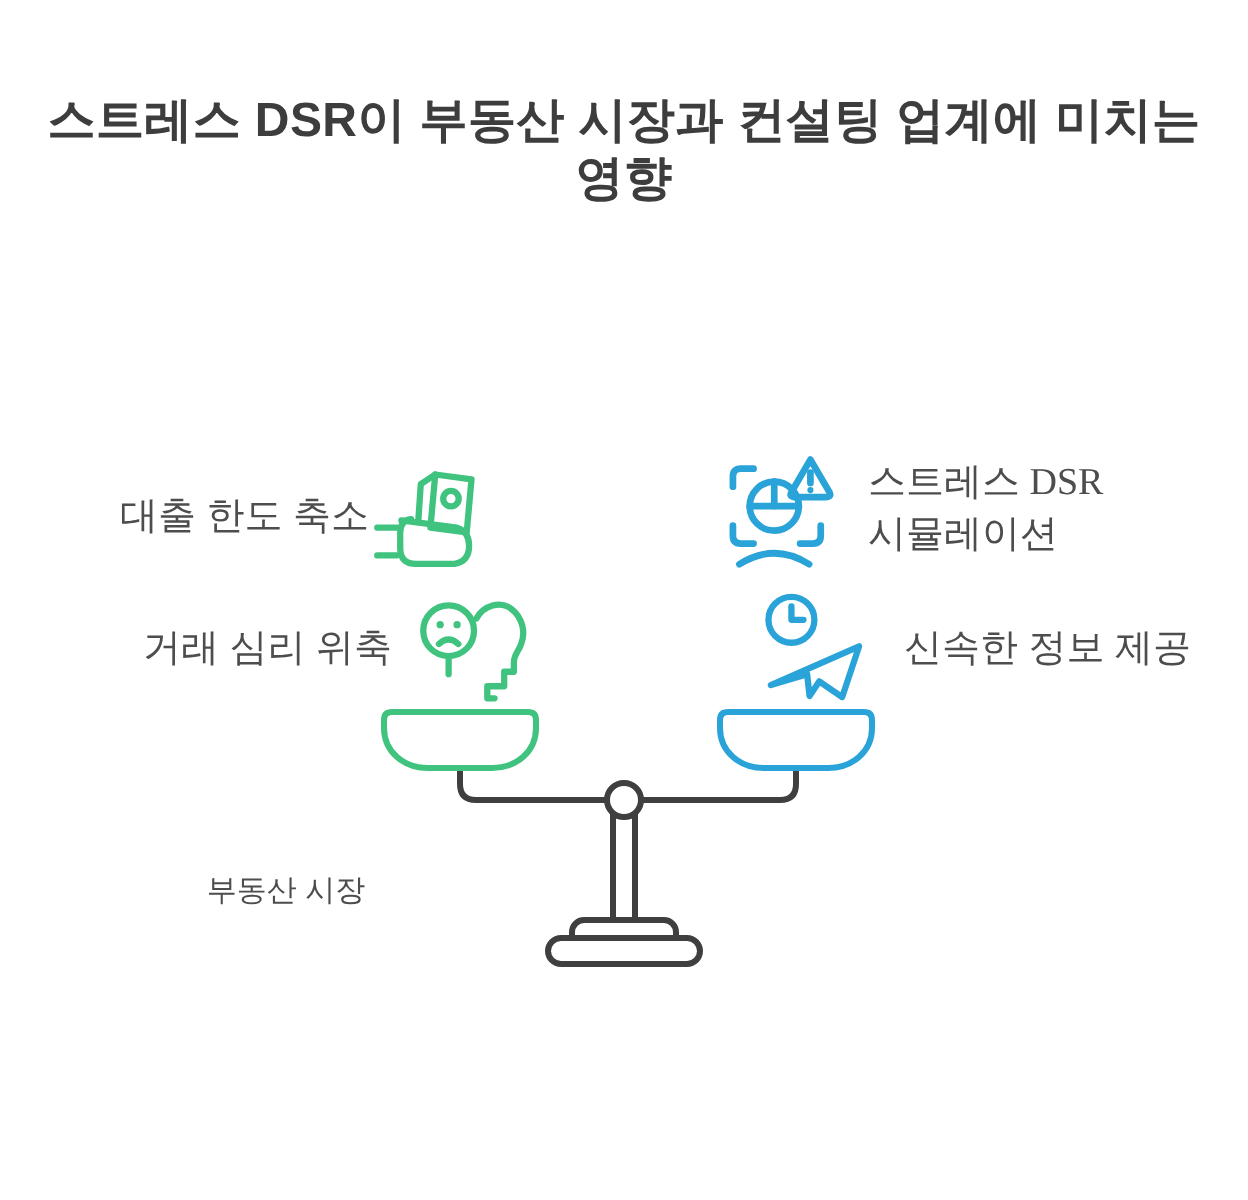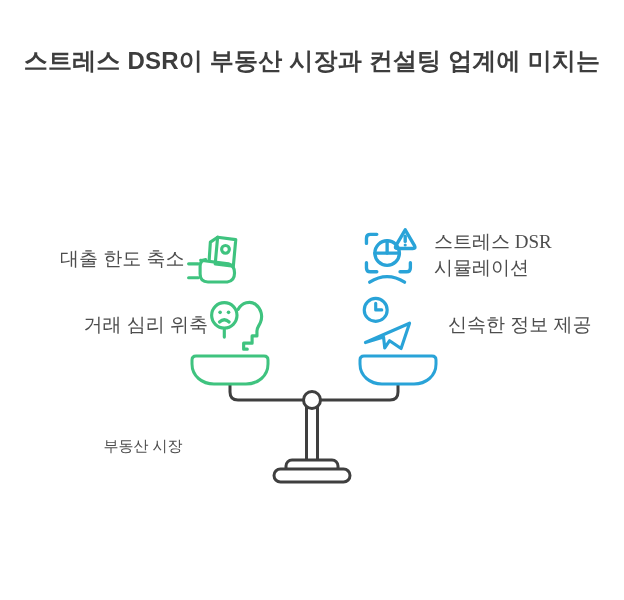--- a/index.html
+++ b/index.html
@@ -21,23 +21,23 @@
     text-align:center;font-weight:bold;font-size:24px;line-height:29px;
     color:var(--title_text);letter-spacing:0.2px;
   }
   .item{
     position:absolute;display:flex;align-items:center;
     color:var(--item_text);font-size:19px;line-height:26px;
   }
   .item .txt{white-space:nowrap;}
   .item .txt.wrap{white-space:normal;}
   .item-l1{top:230px;left:60px;width:206px;justify-content:flex-start;}
-  .item-l2{top:296px;left:60px;width:206px;justify-content:flex-end;}
+  .item-l2{top:296px;left:60px;width:206px;justify-content:flex-end;gap:12px;}
   .item-r1{top:224px;left:360px;width:214px;gap:12px;font-family:Liberation Serif, serif;}
-  .item-r2{top:296px;left:360px;width:218px;gap:30px;}
+  .item-r2{top:296px;left:380px;width:218px;gap:14px;}
   .item-r1 .txt{width:138px;}
   .icon{flex:0 0 auto;display:block;}
   .icon.green svg{stroke:var(--green);}
   .icon.blue svg{stroke:var(--blue);}
   .icon svg{fill:none;stroke-width:2.6;stroke-linecap:round;stroke-linejoin:round;display:block;}
   .icon svg .fill{fill:currentColor;stroke:none;}
   .icon.green svg .fill{fill:var(--green);}
   .icon.blue svg .fill{fill:var(--blue);}
   .scale-svg{position:absolute;left:140px;top:348px;}
   .side-label{
@@ -47,20 +47,21 @@
   .side-label.left{left:83px;}
   .side-label.right{left:419px;}
 </style>
 </head>
 <body>
 
 <div class="stage">
 
   <div class="title">
     <div>스트레스 DSR이 부동산 시장과 컨설팅 업계에 미치는</div>
+    <div>영향</div>
   </div>
 
   <div class="item item-l1">
     <span class="txt">대출 한도 축소</span>
     <span class="icon green">
       <svg width="58" height="58" viewBox="0 0 48 48">
         <path d="M27,6 L42,8 L40,30 L25,28 Z"></path>
         <circle cx="33.5" cy="16" r="3.2"></circle>
         <path d="M27,6 L21,10 L20,25"></path>
         <path d="M13,25 L36,28 Q41,29.5 41,35.5 Q41,42 35,43 L19,43 Q12.5,43 12.5,36.5 L12.5,30 Q12.5,25 17,24.5"></path>

